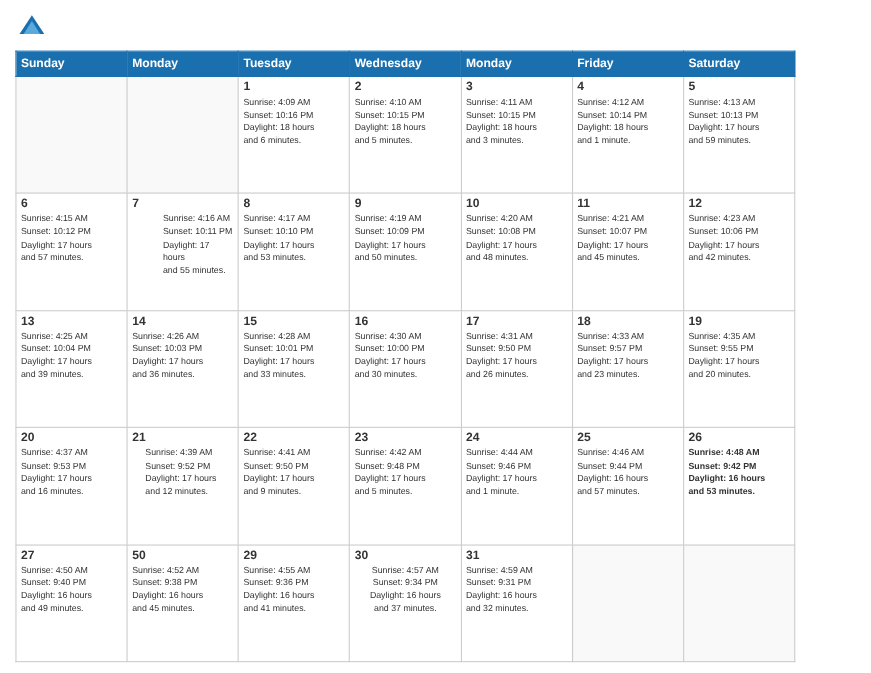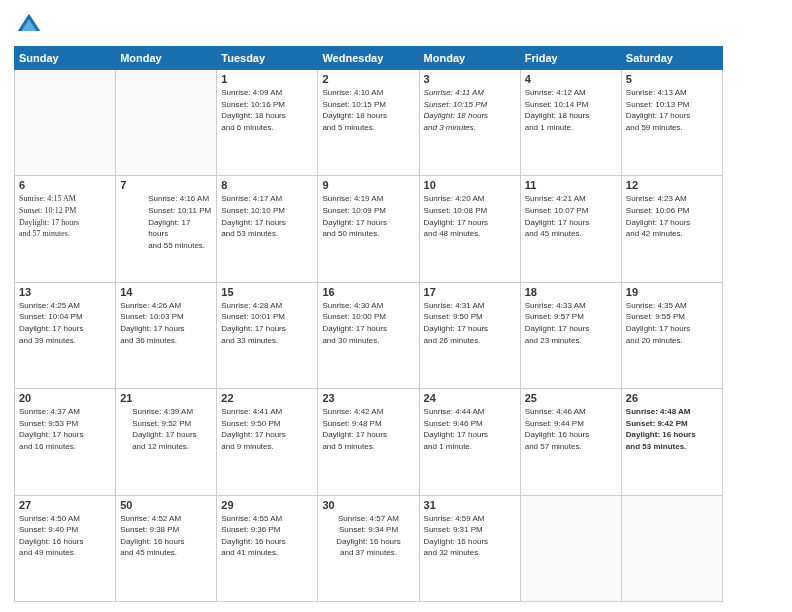--- a/index.html
+++ b/index.html
@@ -147,21 +147,21 @@
           </td>
           <td>
             <span class="day-num">2</span>
             <div class="day-info" style="white-space: pre-line;">Sunrise: 4:10 AM
 Sunset: 10:15 PM
 Daylight: 18 hours
 and 5 minutes.</div>
           </td>
           <td>
             <span class="day-num">3</span>
-            <div class="day-info" style="white-space: pre-line; font-style: italic;">Sunrise: 4:11 AM
+            <div class="day-info" style="white-space: pre-line;">Sunrise: 4:11 AM
 Sunset: 10:15 PM
 Daylight: 18 hours
 and 3 minutes.</div>
           </td>
           <td>
             <span class="day-num">4</span>
             <div class="day-info" style="white-space: pre-line;">Sunrise: 4:12 AM
 Sunset: 10:14 PM
 Daylight: 18 hours
 and 1 minute.</div>
@@ -170,21 +170,21 @@
             <span class="day-num">5</span>
             <div class="day-info" style="white-space: pre-line;">Sunrise: 4:13 AM
 Sunset: 10:13 PM
 Daylight: 17 hours
 and 59 minutes.</div>
           </td>
         </tr>
         <tr>
           <td>
             <span class="day-num">6</span>
-            <div class="day-info" style="white-space: pre-line; font-family: Liberation Serif, serif;">Sunrise: 4:15 AM
+            <div class="day-info" style="white-space: pre-line;">Sunrise: 4:15 AM
 Sunset: 10:12 PM
 Daylight: 17 hours
 and 57 minutes.</div>
           </td>
           <td>
             <span class="day-num">7</span>
             <div class="day-info" style="white-space: pre-line; margin-left: 28px;">Sunrise: 4:16 AM
 Sunset: 10:11 PM
 Daylight: 17 hours
 and 55 minutes.</div>

